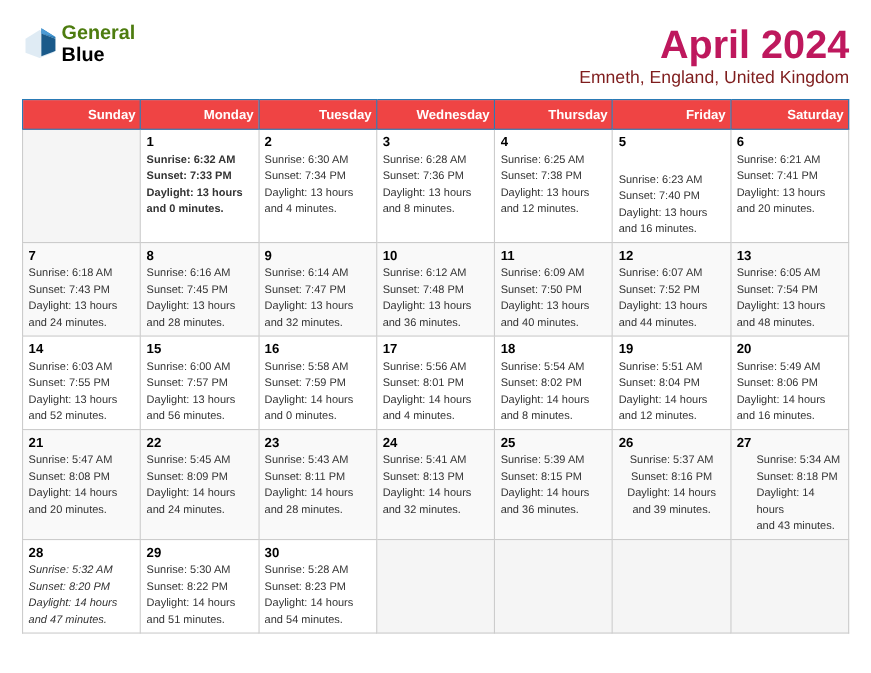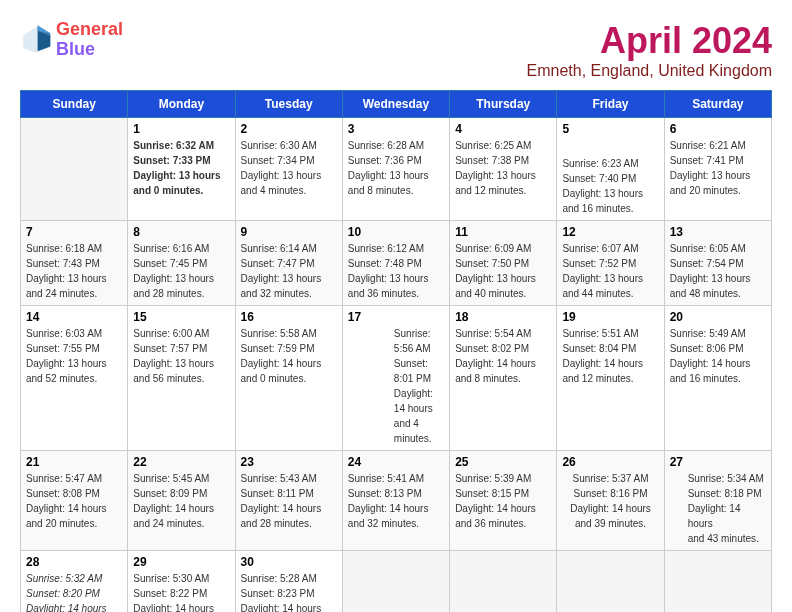--- a/index.html
+++ b/index.html
@@ -21,21 +21,21 @@
       align-items: center;
       gap: 4px;
     }
     .logo-text {
       font-size: 18px;
       font-weight: bold;
       color: #1a1a2e;
       line-height: 1.1;
     }
     .logo-text span {
-      color: #ef4444;
+      color: #4d7c0f;
     }
     .logo-icon {
       width: 32px;
       height: 32px;
     }
     .title-block {
       text-align: right;
     }
     .month-title {
       font-size: 36px;
@@ -45,24 +45,24 @@
     .subtitle {
       font-size: 16px;
       color: #7f1d1d;
     }
     table {
       width: 100%;
       border-collapse: collapse;
       font-size: 10.5px;
     }
     thead tr th {
-      background-color: #1d4ed8;
+      background-color: #ef4444;
       color: #fff;
       padding: 6px 4px;
-      text-align: center;
+      text-align: right;
       font-size: 12px;
       font-weight: bold;
       border: 1px solid #2a7ab5;
     }
     tbody tr td {
       border: 1px solid #ccc;
       vertical-align: top;
       padding: 4px 5px;
       width: 107px;
       min-height: 80px;
@@ -92,21 +92,21 @@
 <div class="header">
   <div class="logo">
     <svg class="logo-icon" viewBox="0 0 40 40">
       <polygon points="20,4 36,14 36,30 20,36 4,30 4,14" fill="#2a7ab5" opacity="0.15"></polygon>
       <polygon points="22,2 38,12 38,14 22,8" fill="#2a7ab5"></polygon>
       <polygon points="22,8 38,14 38,28 22,34" fill="#1a5a8a"></polygon>
       <polygon points="22,2 38,12 22,8" fill="#4a9ad5"></polygon>
     </svg>
     <div class="logo-text">
       <div><span>General</span></div>
-      <div><span style="color:#8b5cf6;">Blue</span></div>
+      <div><span style="color:#000000;">Blue</span></div>
     </div>
   </div>
   <div class="title-block">
     <div class="month-title">April 2024</div>
     <div class="subtitle">Emneth, England, United Kingdom</div>
   </div>
 </div>
 
 <table>
   <thead>
@@ -234,21 +234,21 @@
         </td>
         <td>
           <span class="day-num">16</span>
           <div class="day-info" style="white-space: pre-line;">Sunrise: 5:58 AM
 Sunset: 7:59 PM
 Daylight: 14 hours
 and 0 minutes.</div>
         </td>
         <td>
           <span class="day-num">17</span>
-          <div class="day-info" style="white-space: pre-line; margin-left: 46px;">Sunrise: 5:56 AM
+          <div class="day-info" style="white-space: pre-line;">Sunrise: 5:56 AM
 Sunset: 8:01 PM
 Daylight: 14 hours
 and 4 minutes.</div>
         </td>
         <td>
           <span class="day-num">18</span>
           <div class="day-info" style="white-space: pre-line;">Sunrise: 5:54 AM
 Sunset: 8:02 PM
 Daylight: 14 hours
 and 8 minutes.</div>

